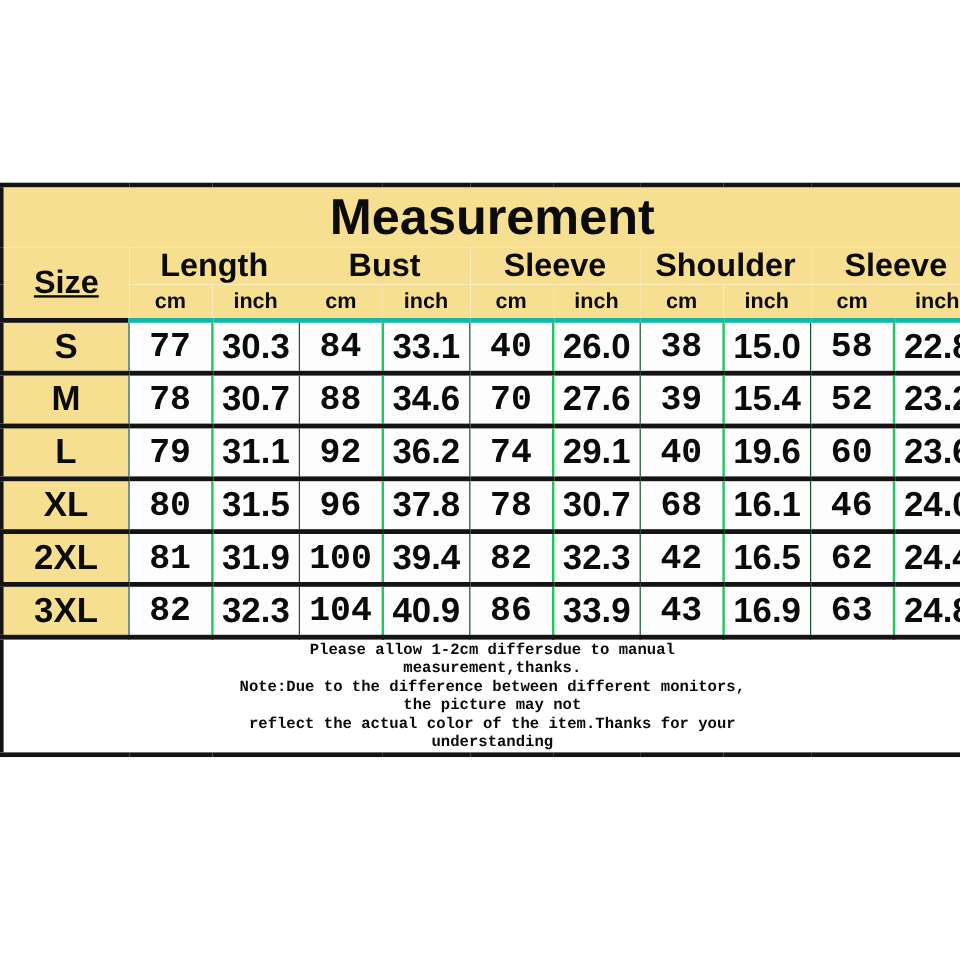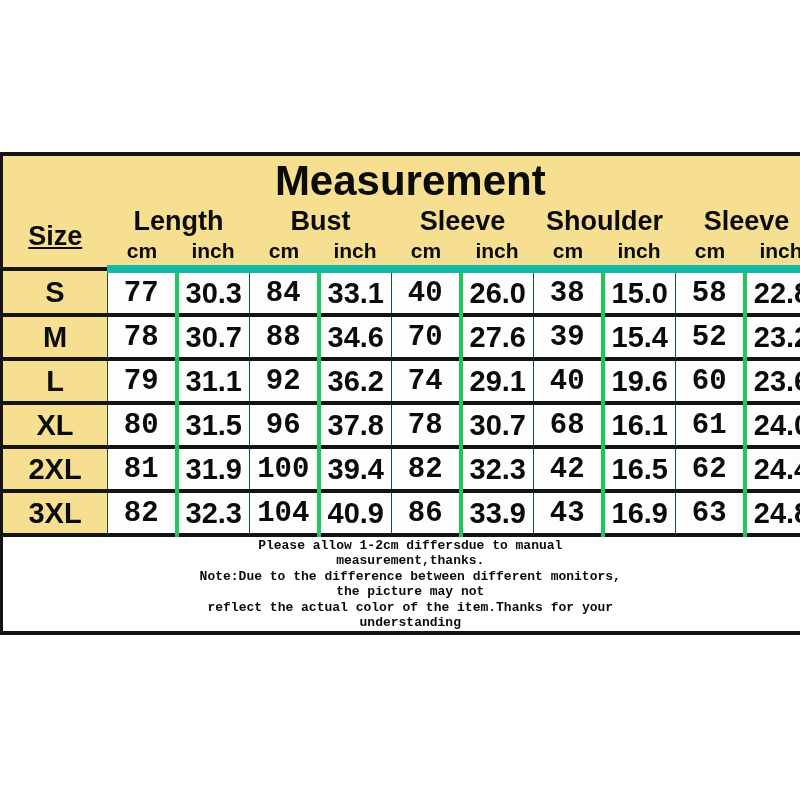--- a/index.html
+++ b/index.html
@@ -32,27 +32,27 @@
     padding: 0;
     text-align: center;
     vertical-align: middle;
     overflow: hidden;
     white-space: nowrap;
   }
   
   .hdr { background: #f6df90; border: none; }
   .title-row th { height: 50px; font-size: 42px; letter-spacing: 0px; }
   .group-row th { height: 30px; font-size: 27px; }
-  .units-row th { height: 28px; font-size: 21px; border-bottom: 8px solid #14b8a6; }
+  .units-row th { height: 28px; font-size: 18px; border-bottom: 4px solid #14b8a6; }
   .size-head { font-size: 29px; text-decoration: underline; }
   
   tr.data td { height: 40px; background: #fdfdfd; border-top: 4px solid #141414; font-size: 29px; }
   tr.data td.c-size { background: #f6df90; font-size: 29px; }
   td.bL, th.bL { border-left: 1px solid #14532d; font-family: Liberation Mono, monospace; }   
-  td.bG { border-left: 4px solid #22c55e; }          
+  td.bG { border-left: 2px solid #22c55e; }          
   
   tr.notes-row td {
     background: #ffffff;
     border-top: 4px solid #141414;
     border-bottom: 4px solid #141414;
     height: 94px;
     font-family: "Liberation Mono", "DejaVu Sans Mono", monospace;
     font-weight: bold;
     font-size: 13px;
     line-height: 15.5px;
@@ -149,21 +149,21 @@
         <tr class="data">
           <td class="c-size">XL</td>
           <td class="bL">80</td>
           <td class="bG">31.5</td>
           <td class="bL">96</td>
           <td class="bG">37.8</td>
           <td class="bL">78</td>
           <td class="bG">30.7</td>
           <td class="bL">68</td>
           <td class="bG">16.1</td>
-          <td class="bL">61</td>
+          <td class="bL">46</td>
           <td class="bG">24.0</td>
         </tr>
 
         <tr class="data">
           <td class="c-size">2XL</td>
           <td class="bL">81</td>
           <td class="bG">31.9</td>
           <td class="bL">100</td>
           <td class="bG">39.4</td>
           <td class="bL">82</td>

